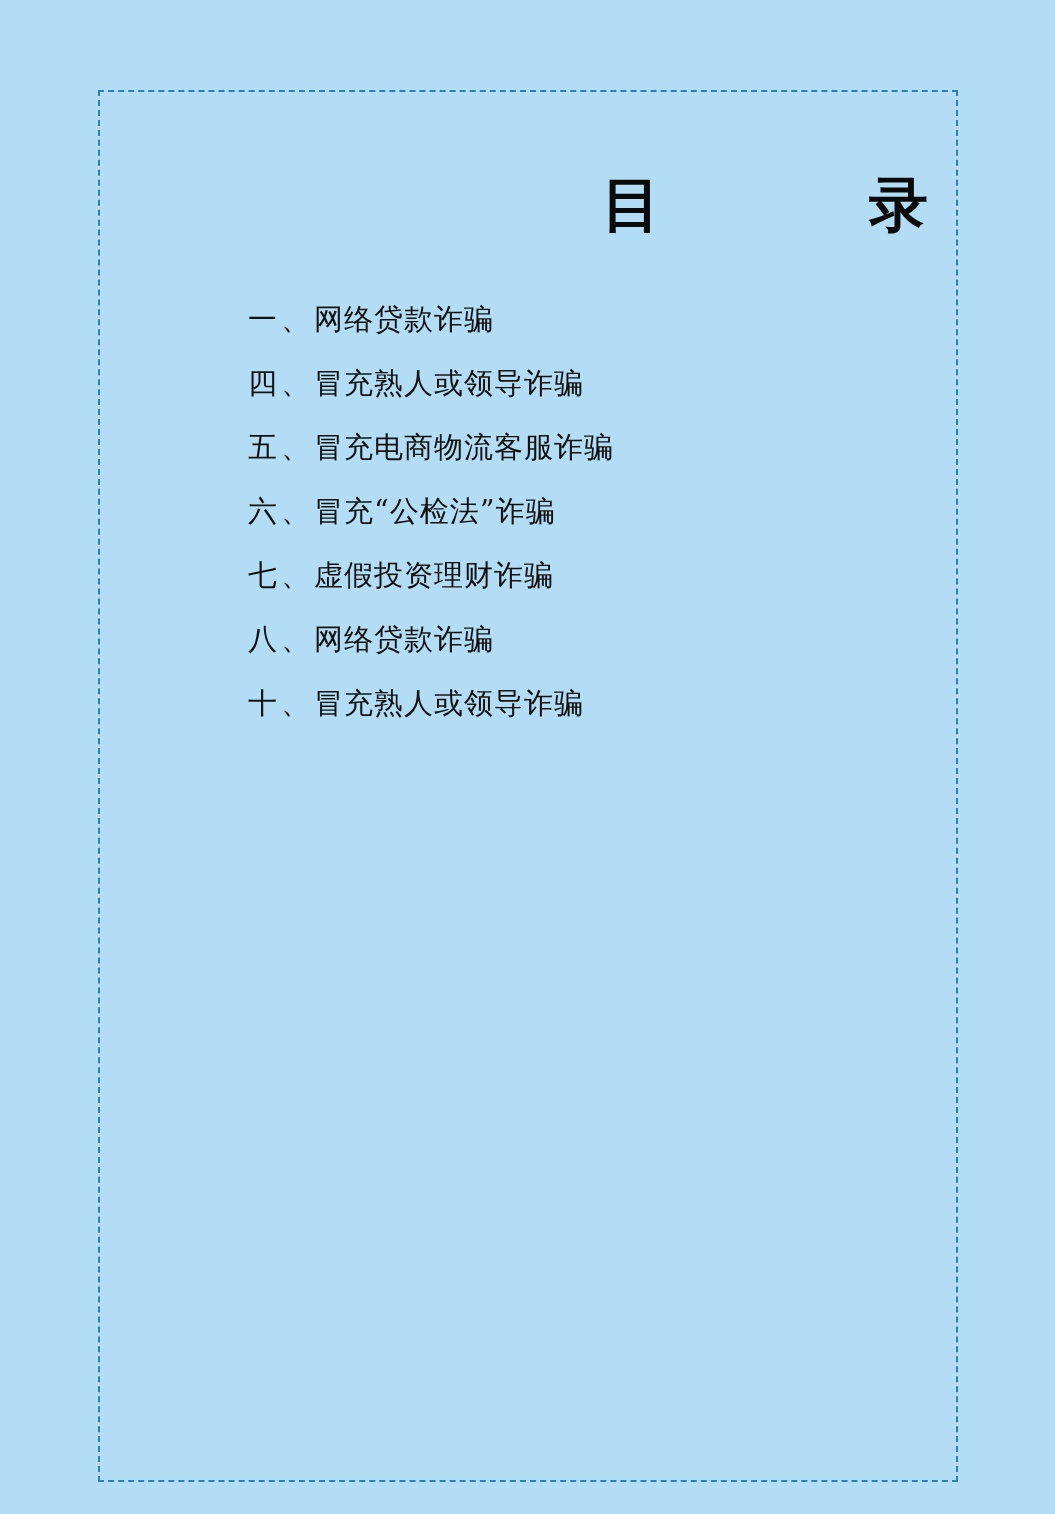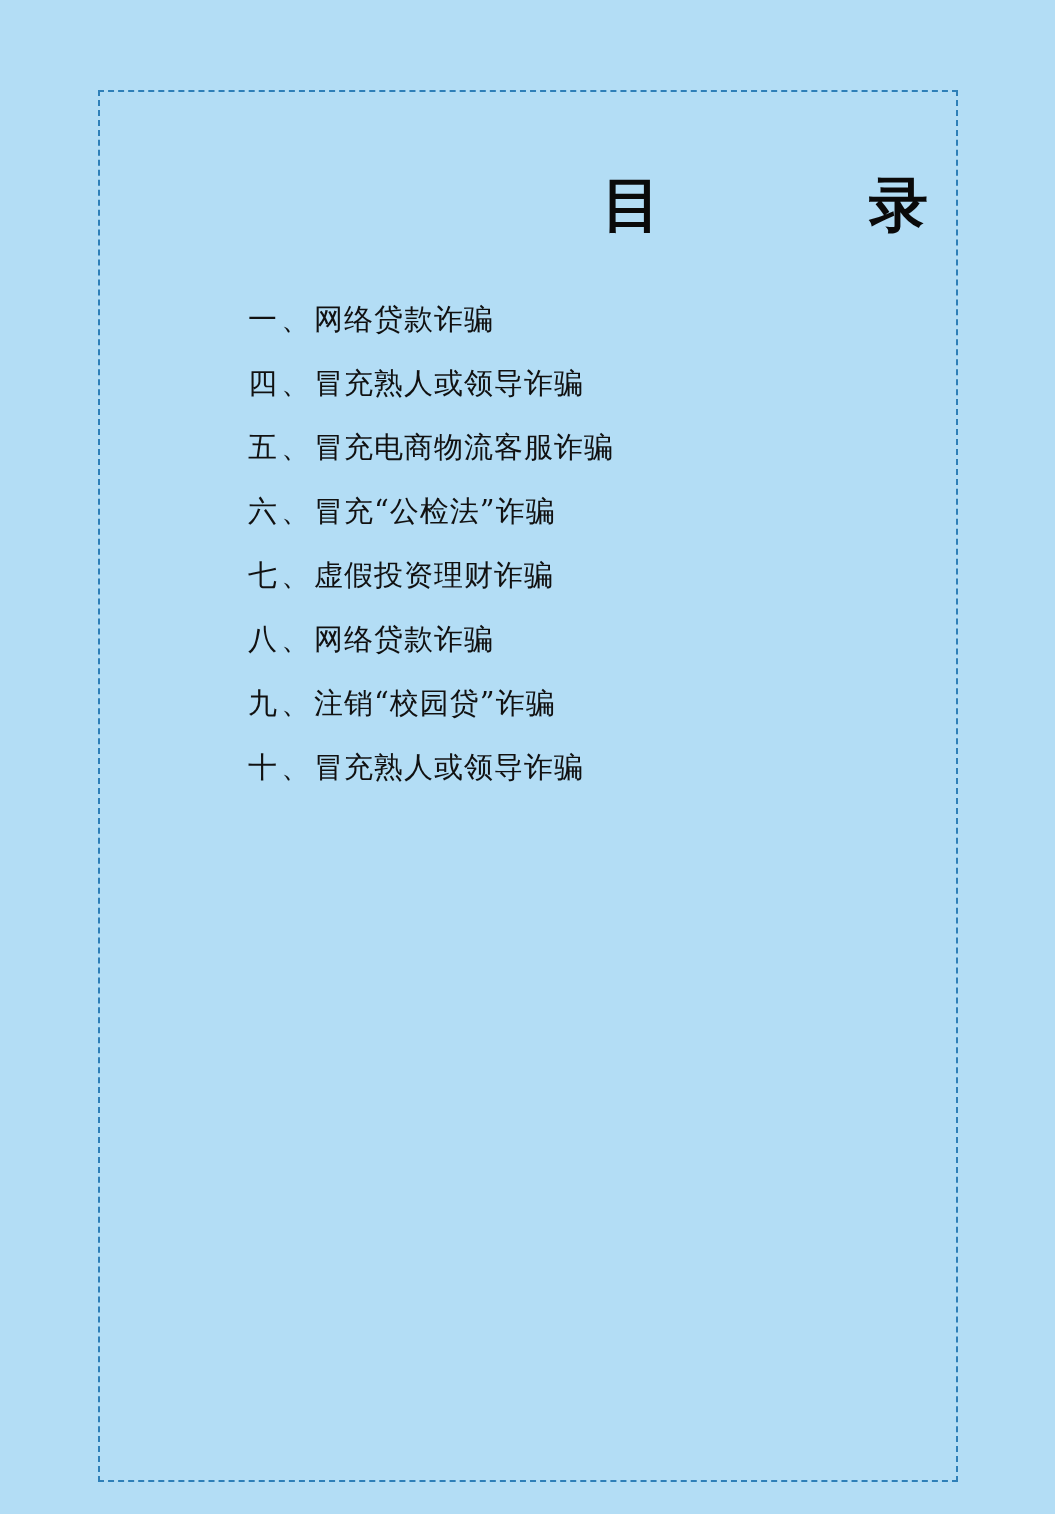--- a/index.html
+++ b/index.html
@@ -94,20 +94,17 @@
       <li class="toc-item">
         <span class="toc-num">六、</span><span>冒充“公检法”诈骗</span>
       </li>
       <li class="toc-item">
         <span class="toc-num">七、</span><span>虚假投资理财诈骗</span>
       </li>
       <li class="toc-item">
         <span class="toc-num">八、</span><span>网络贷款诈骗</span>
       </li>
       <li class="toc-item">
-        <span class="toc-num">九、</span><span>注销“校园贷”诈骗</span>
-      </li>
-      <li class="toc-item">
         <span class="toc-num">十、</span><span>冒充熟人或领导诈骗</span>
       </li>
     </ul>
   </div>
 </div>
 
 </body></html>

